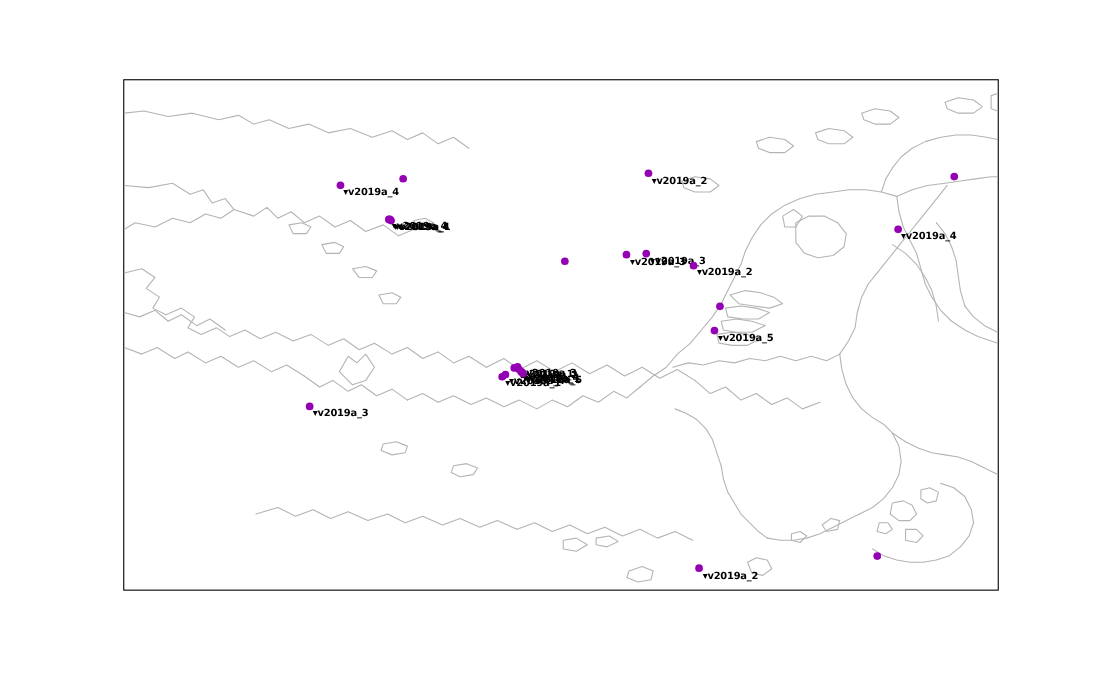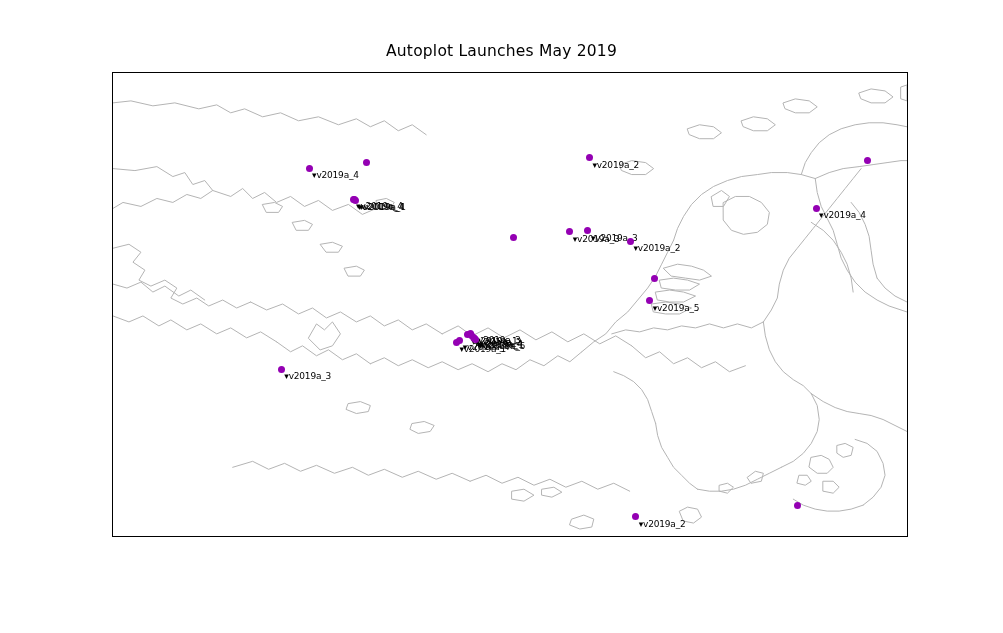--- a/index.html
+++ b/index.html
@@ -74,34 +74,33 @@
     width: 7px;
     height: 7px;
     margin-left: -3.5px;
     margin-top: -3.5px;
     border-radius: 50%;
     background: #9400b3;
   }
   .point-label {
     position: absolute;
     font-size: 9px;
-    font-weight: normal;
+    font-weight: bold;
     color: #000000;
     white-space: nowrap;
     font-family: "DejaVu Sans", sans-serif;
     letter-spacing: -0.2px;
     transform: translateY(-1px);
   }
 </style>
 </head>
 <body>
 
 <div id="figure">
 
-  <div id="chart-title">Autoplot Launches May 2019</div>
 
   <div id="axes">
 
     <svg id="map-svg" viewBox="0 0 796 465" preserveAspectRatio="none">
       <g fill="none" stroke="#b4b4b4" stroke-width="1" stroke-linejoin="round" stroke-linecap="round">
 
         <path d="M0 30 L18 28 L40 33 L62 30 L86 36 L104 32 L118 40 L132 36 L150 44 L168 40 L186 48
                  L206 44 L226 52 L244 46 L258 54 L272 48 L286 58 L300 52 L314 62"></path>
         <path d="M0 96 L22 98 L44 94 L60 104 L72 100 L80 112 L92 108 L100 118 L88 126 L74 122
                  L60 130 L44 126 L28 134 L10 130 L0 136"></path>

